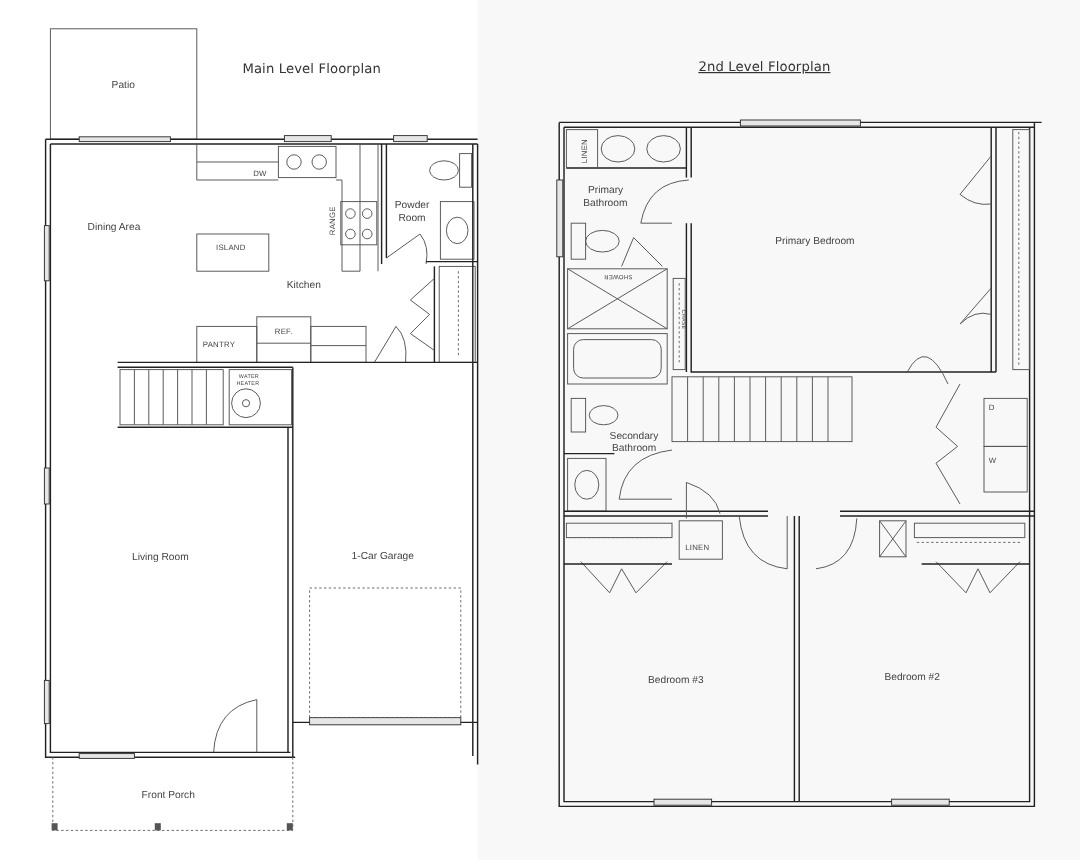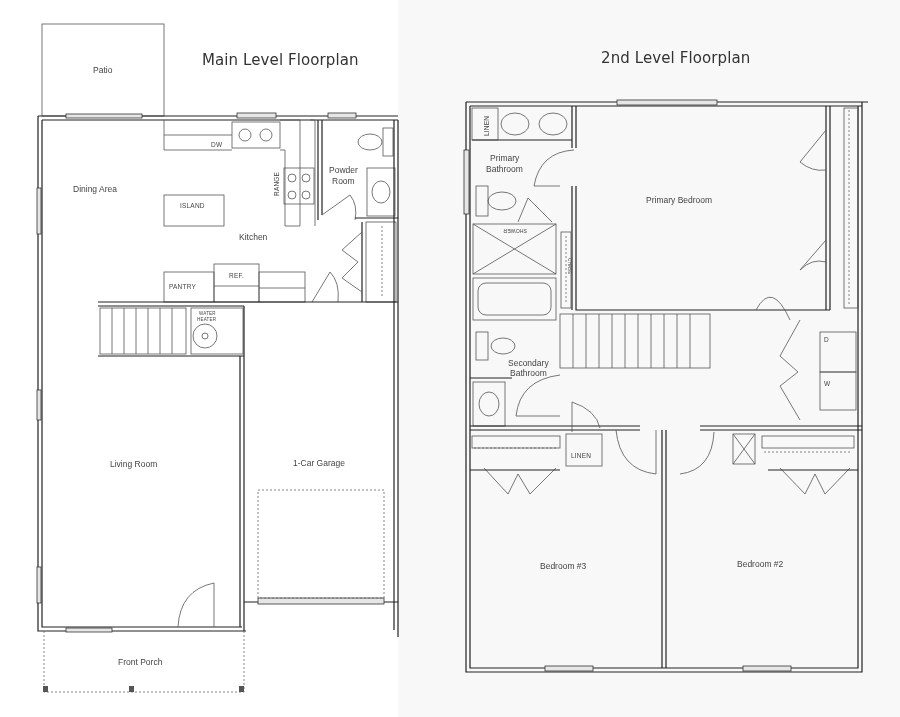--- a/index.html
+++ b/index.html
@@ -1,33 +1,33 @@
 <!DOCTYPE html>
 <html><head>
 <meta charset="utf-8">
 <style>
   html, body { margin: 0; padding: 0; background: #ffffff; }
   body { width: 900px; height: 717px; overflow: hidden; position: relative; font-family: "DejaVu Sans", sans-serif; }
   .panel { position: absolute; top: 0; height: 717px; }
   .panel-left { left: 0; width: 398px; background: #ffffff; }
   .panel-right { left: 398px; width: 502px; background: #f8f8f8; }
-  .title { position: absolute; font-family: "DejaVu Sans", sans-serif; font-size: 15px; color: #333; white-space: nowrap; letter-spacing: 0.1px; }
+  .title { position: absolute; font-family: "DejaVu Sans", sans-serif; font-size: 11px; color: #333; white-space: nowrap; letter-spacing: 0.1px; }
   svg { position: absolute; left: 0; top: 0; }
   svg text { font-family: "Liberation Sans", sans-serif; fill: #444; }
   .room-lbl { font-size: 8.5px; }
   .fix-lbl { font-size: 6.5px; letter-spacing: 0.2px; }
 </style>
 </head>
 <body>
 
 <div class="panel panel-left"></div>
 <div class="panel panel-right"></div>
 
 <div class="title" style="left:202px; top:51px;">Main Level Floorplan</div>
-<div class="title" style="left:601px; top:49px;">2nd Level Floorplan</div>
+<div class="title" style="left:582px; top:49px;text-decoration:underline;">2nd Level Floorplan</div>
 
 <svg width="900" height="717" viewBox="0 0 900 717" xmlns="http://www.w3.org/2000/svg">
   <defs>
     <style>
       .w { fill: none; stroke: #222; stroke-width: 1.2; }
       .l { fill: none; stroke: #555; stroke-width: 0.8; }
       .d { fill: none; stroke: #666; stroke-width: 0.8; stroke-dasharray: 2 2; }
       .win { fill: #e6e6e6; stroke: #333; stroke-width: 0.8; }
     </style>
   </defs>

